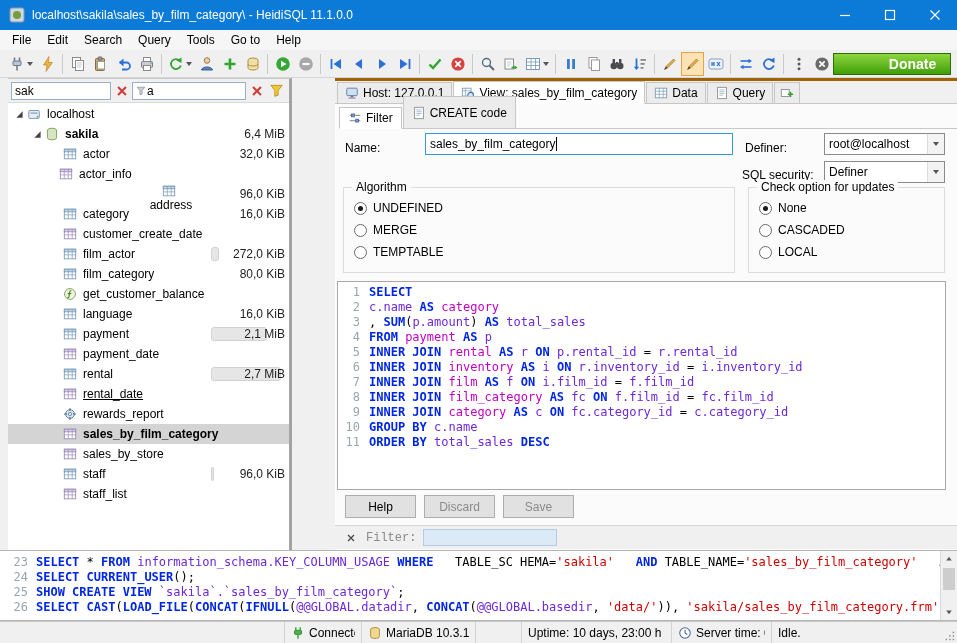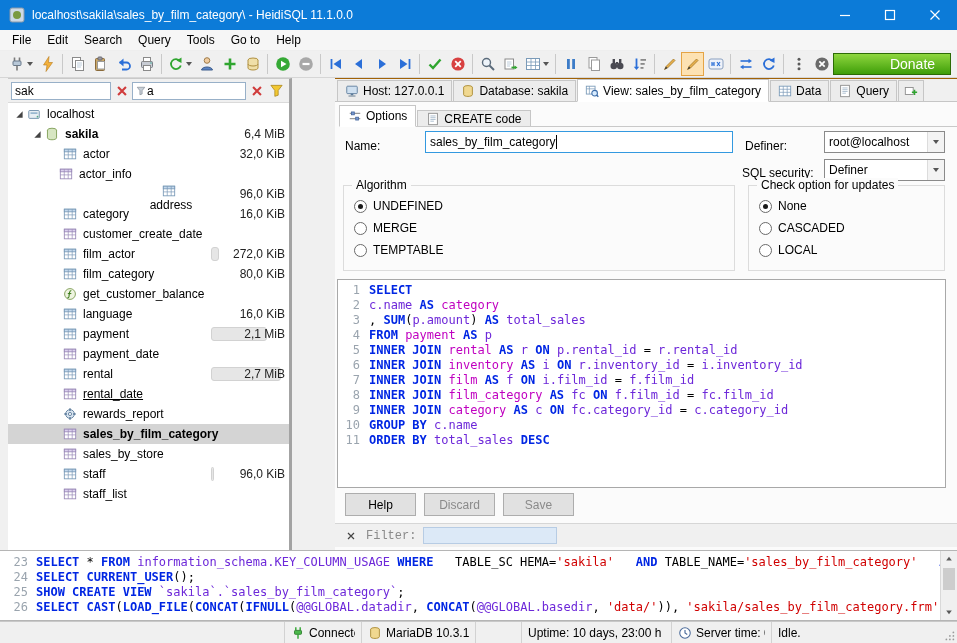--- a/index.html
+++ b/index.html
@@ -19,21 +19,21 @@
   .menubar { position:absolute; top:30px; left:0; right:0; height:21px; background:#f6f6f6; display:flex; align-items:center; padding-left:4px; border-bottom:1px solid #eee; }
   .menu-item { padding:2px 8px; }
 
   
   .toolbar { position:absolute; top:51px; left:0; right:0; height:27px; background:#f0f0f0; border-bottom:1px solid #d6d6d6; display:flex; align-items:center; padding:0 6px; }
   .tb-buttons { display:flex; align-items:center; height:100%; }
   .tb-btn { height:24px; min-width:23px; display:flex; align-items:center; justify-content:center; padding:0 2px; border:1px solid transparent; }
   .tb-btn.active { background:#fde2b3; border-color:#e5a445; }
   .dd { width:0; height:0; border-left:3px solid transparent; border-right:3px solid transparent; border-top:4px solid #555; margin-left:2px; }
   .tb-sep { width:1px; height:20px; background:#c9c9c9; margin:0 3px; }
-  .donate { margin-left:auto; width:123px; height:22px; background:linear-gradient(180deg,#8ed63e,#3f9e09); border:1px solid #2c6b05; color:#fff; font-weight:normal; font-size:14px; display:flex; align-items:center; justify-content:center;padding-left:41px; }
+  .donate { margin-left:auto; width:123px; height:22px; background:linear-gradient(180deg,#8ed63e,#3f9e09); border:1px solid #2c6b05; color:#fff; font-weight:bold; font-size:14px; display:flex; align-items:center; justify-content:center;padding-left:41px; }
 
   
   .left { position:absolute; top:78px; left:8px; width:284px; bottom:93px; background:#fff; border-right:3px solid #a3a3a3; border-top:1px solid #c9c9c9; }
   .lfilters { height:24px; background:#f0f0f0; border-bottom:1px solid #dadada; display:flex; align-items:center; gap:2px; padding:0 3px; }
   .lf-input { height:18px; width:100px; border:1px solid #98b0c8; background:#fff; font:12px "Liberation Sans",sans-serif; padding:0 3px; }
   .lf-box { height:18px; width:120px; border:1px solid #98b0c8; background:#fff; display:flex; align-items:center; padding:0 2px; }
   .lf-box input { border:none; outline:none; width:100%; font:12px "Liberation Sans",sans-serif; }
   .lf-clear { width:18px; height:18px; display:flex; align-items:center; justify-content:center; background:transparent; border:none; }
   .lf-fav { margin-left:auto; width:20px; height:20px; display:flex; align-items:center; justify-content:center; }
   .tree { position:absolute; top:25px; left:0; right:0; bottom:0; overflow:hidden; }
@@ -41,27 +41,27 @@
   .tree-row.selected { background:#d4d4d4; }
   .arrow-slot { width:14px; display:flex; align-items:center; justify-content:center; flex:none; }
   .t-icon { width:16px; display:flex; align-items:center; justify-content:center; flex:none; }
   .t-label { margin-left:5px;text-align:right; }
   .bold { font-weight:bold; }
   .t-size { position:absolute; right:4px; top:2px; width:74px; height:16px; text-align:right; line-height:16px; color:#222; }
   .t-bar { position:absolute; left:0; top:1px; bottom:1px; background:#e6e6e6; border:1px solid #d2d2d2; border-radius:3px; }
   .t-size span { position:relative; }
 
   
-  .right { position:absolute; top:78px; left:335px; right:0; bottom:93px; background:#fbfbfb; border-top:1px solid #a16207;padding-left:48px; }
+  .right { position:absolute; top:78px; left:335px; right:0; bottom:93px; background:#fbfbfb; border-top:3px solid #a16207;padding-left:48px; }
   .tabs { position:absolute; top:0; left:0; right:0; height:23px; background:#f0f0f0; border-bottom:1px solid #c6c6c6; display:flex; align-items:flex-end; padding-left:2px; }
   .tab { height:21px; display:flex; align-items:center; gap:4px; padding:0 7px; border:1px solid #c6c6c6; border-bottom:none; background:#ececec; margin-right:1px; white-space:nowrap; }
   .tab.active { background:#fff; height:23px; margin-bottom:-1px; border-bottom:1px solid #fff; }
   .tab-newbtn { height:21px; width:26px; display:flex; align-items:center; justify-content:center; border:1px solid #c6c6c6; border-bottom:none; background:#ececec; }
   .subtabs { position:absolute; top:26px; left:4px; right:0; height:22px; display:flex; align-items:flex-end; border-bottom:1px solid #c9c9c9; }
-  .subtab { height:16px; display:flex; align-items:center; gap:4px; padding:0 8px; border:1px solid #c6c6c6; border-bottom:none; background:#ececec; margin-right:1px; white-space:nowrap; }
+  .subtab { height:32px; display:flex; align-items:center; gap:4px; padding:0 8px; border:1px solid #c6c6c6; border-bottom:none; background:#ececec; margin-right:1px; white-space:nowrap; }
   .subtab.active { background:#fff; height:22px; margin-bottom:-1px; border-bottom:1px solid #fff; }
 
   .flabel { position:absolute; white-space:nowrap; }
   .inp-name { position:absolute; left:90px; top:52px; width:308px; height:22px; border:1px solid #3399e0; background:#fff; display:flex; align-items:center; padding:0 4px; }
   .caret { width:1px; height:14px; background:#000; margin-left:1px; }
   .combo { position:absolute; height:22px; border:1px solid #8a8a8a; background:#fff; display:flex; align-items:stretch; }
   .combo .val { flex:1; display:flex; align-items:center; padding:0 4px; overflow:hidden; white-space:nowrap; }
   .cbtn { width:17px; display:flex; align-items:center; justify-content:center; background:#f3f3f3; border-left:1px solid #dcdcdc; }
   .cbtn::after { content:""; width:0; height:0; border-left:3.5px solid transparent; border-right:3.5px solid transparent; border-top:4px solid #555; }
 
@@ -648,27 +648,20 @@
   <div class="right">
     <div class="tabs">
         <div class="tab">
           <svg class="svgic" width="14" height="14" viewBox="0 0 16 16">
             <rect x="2" y="2.5" width="12" height="8.5" rx="1" fill="#cfe0f0" stroke="#5a7a9a"></rect>
             <rect x="6.5" y="11" width="3" height="2" fill="#5a7a9a"></rect>
             <rect x="4" y="13" width="8" height="1.5" fill="#8a9aa8"></rect>
           </svg>
           <span>Host: 127.0.0.1</span>
         </div>
-        <div class="tab">
-          <svg class="svgic" width="14" height="14" viewBox="0 0 16 16">
-            <ellipse cx="8" cy="3.8" rx="5" ry="2" fill="#f0d890" stroke="#a88830"></ellipse>
-            <path d="M3 3.8v8.4c0 1.1 2.2 2 5 2s5-.9 5-2V3.8" fill="#f0d890" stroke="#a88830"></path>
-          </svg>
-          <span>Database: sakila</span>
-        </div>
         <div class="tab active">
           <svg class="svgic" width="14" height="14" viewBox="0 0 16 16">
             <rect x="1.5" y="2.5" width="10" height="9" fill="#fff" stroke="#7a9ab8"></rect>
             <path d="M1.5 5.5h10M5 2.5v9" stroke="#7a9ab8" stroke-width="0.8"></path>
             <circle cx="11" cy="10.5" r="3.2" fill="#d8ecff" stroke="#3c6ca8" stroke-width="1.2"></circle>
             <path d="M13.2 12.7l2 2" stroke="#3c6ca8" stroke-width="1.6"></path>
           </svg>
           <span>View: sales_by_film_category</span>
         </div>
         <div class="tab">
@@ -692,21 +685,21 @@
           </svg>
         </div>
       </div>
     <div class="subtabs">
         <div class="subtab active">
           <svg class="svgic" width="14" height="14" viewBox="0 0 16 16">
             <path d="M2 5h12M2 11h12" stroke="#9a9a9a" stroke-width="1.4"></path>
             <rect x="4" y="3.4" width="3.2" height="3.2" fill="#7a9ad0" stroke="#4a6aa0"></rect>
             <rect x="8.8" y="9.4" width="3.2" height="3.2" fill="#7a9ad0" stroke="#4a6aa0"></rect>
           </svg>
-          <span>Options</span>
+          <span>Filter</span>
         </div>
         <div class="subtab">
           <svg class="svgic" width="14" height="14" viewBox="0 0 16 16">
             <rect x="3" y="1.5" width="10" height="13" fill="#fff" stroke="#8a8a8a"></rect>
             <path d="M5 4.5h6M5 6.5h6M5 8.5h6M5 10.5h4" stroke="#9ab0c4" stroke-width="0.9"></path>
           </svg>
           <span>CREATE code</span>
         </div>
       </div>
 

